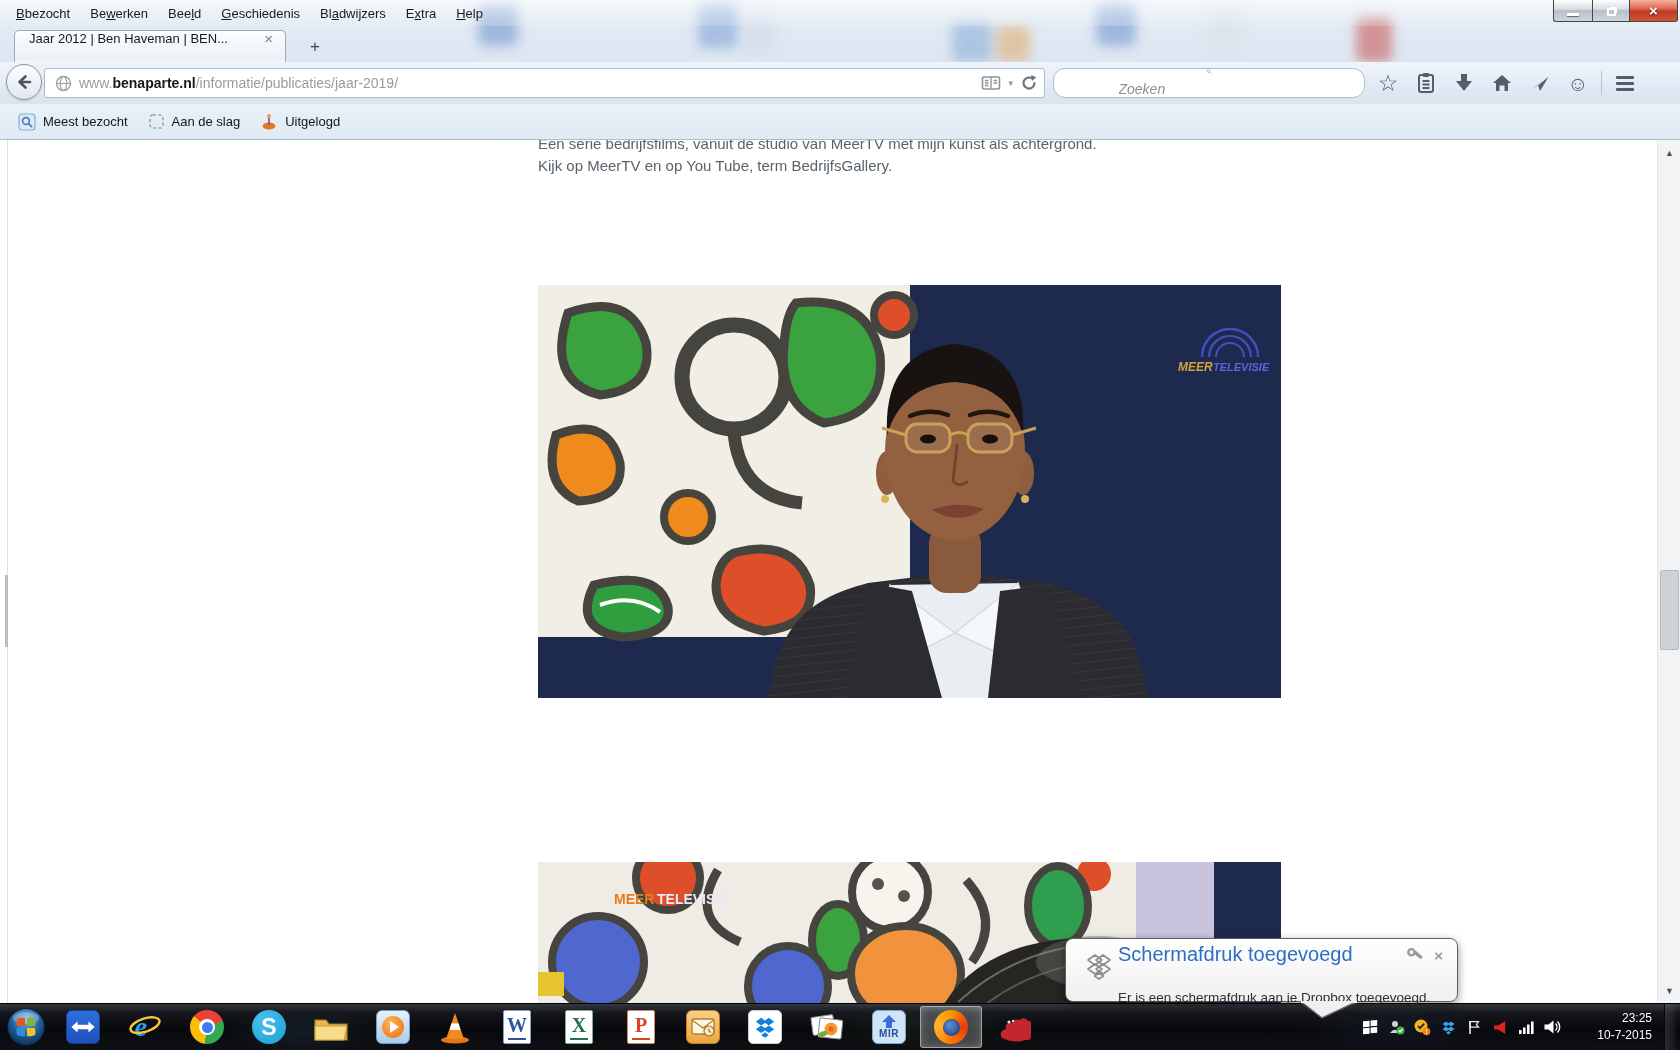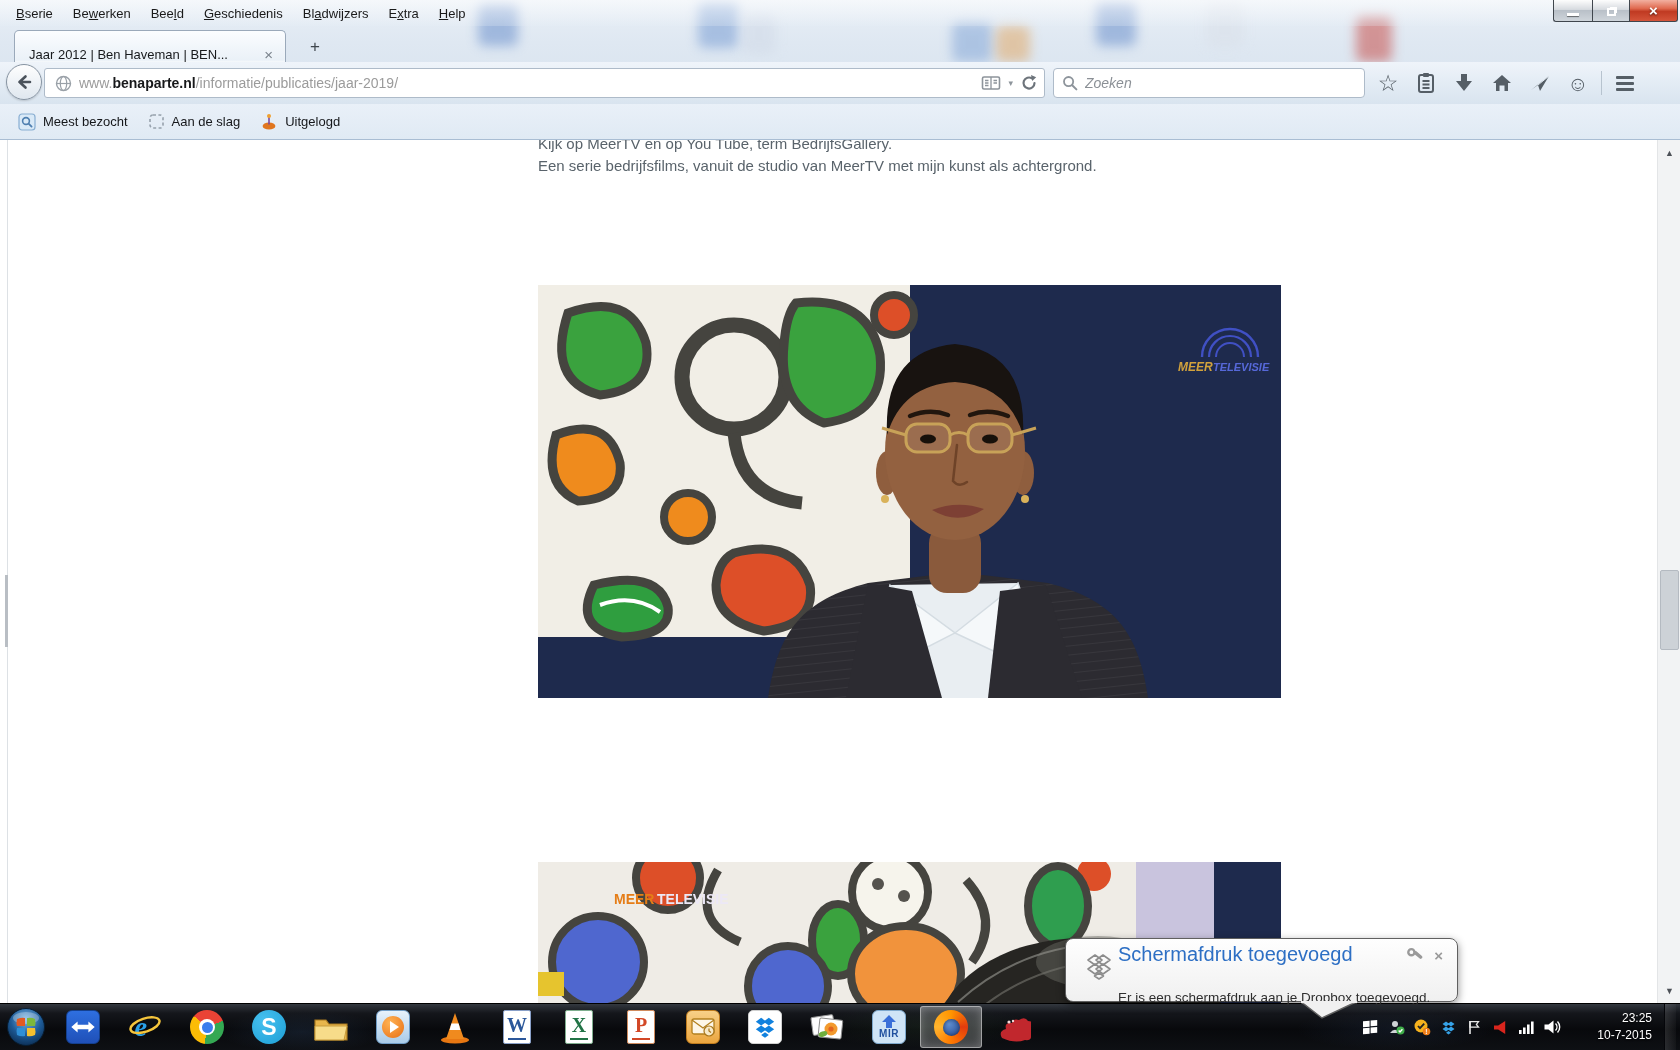--- a/index.html
+++ b/index.html
@@ -26,40 +26,40 @@
     background:linear-gradient(180deg,#f2b0a0 0%,#e06a4f 40%,#c03a22 55%,#d4543a 100%); }
   .glyph-min { width:12px; height:3px; background:#fff; box-shadow:0 1px 1px rgba(0,0,0,.5); margin-top:8px; }
   .glyph-res { width:9px; height:8px; border:2px solid #fff; box-shadow:2px -2px 0 -1px #fff; margin-top:2px; }
   .glyph-x { color:#fff; font-weight:bold; font-size:15px; text-shadow:0 1px 2px rgba(0,0,0,.6); }
 
   
   .tabstrip { position:absolute; left:0; top:28px; width:1680px; height:34px; }
   .tab { position:absolute; left:14px; top:2px; width:272px; height:32px;
     background:linear-gradient(180deg,#fbfdff 0%,#f0f5fa 60%,#e9f0f7 100%);
     border:1px solid #9aa9ba; border-bottom:none; border-radius:5px 5px 0 0;
-    display:flex; align-items:flex-end; padding:0 8px 0 14px; box-shadow:0 -1px 2px rgba(255,255,255,.6) inset; }
+    display:flex; align-items:flex-start; padding:0 8px 0 14px; box-shadow:0 -1px 2px rgba(255,255,255,.6) inset; }
   .tab-title { font-size:13px; color:#17191c; white-space:nowrap; overflow:hidden; flex:1; }
   .tab-close { font-size:15px; color:#7b838c; padding:0 4px; line-height:1; }
   .newtab-btn { position:absolute; left:300px; top:8px; width:30px; height:22px; text-align:center;
     font-size:17px; color:#3f464d; line-height:22px; border-radius:3px; }
 
   
   .navbar { position:absolute; left:0; top:62px; width:1680px; height:42px;
     background:linear-gradient(180deg,#eff4fa 0%,#e2ebf4 55%,#d9e4ef 100%); }
   .back-btn { position:absolute; left:6px; top:2px; width:36px; height:36px; border-radius:50%;
     background:linear-gradient(180deg,#fefefe,#dfe7ef); border:1px solid #8794a2;
     display:flex; align-items:center; justify-content:center; box-shadow:0 1px 2px rgba(0,0,0,.15); z-index:2; }
   .url-bar { position:absolute; left:44px; top:6px; width:1001px; height:30px; background:#fff;
     border:1px solid #aebbc9; border-radius:3px; display:flex; align-items:center; padding:0 6px 0 34px; }
   .url-text { font-size:14px; white-space:nowrap; overflow:hidden; flex:1; }
   .url-prefix, .url-path { color:#9b9b9b; }
   .url-domain { color:#17181a; font-weight:600;margin-top:13px; }
   .url-right { display:flex; align-items:center; gap:7px; }
   .search-bar { position:absolute; left:1053px; top:6px; width:312px; height:30px; background:#fff;
-    border:1px solid #aebbc9; border-radius:4px; display:flex; align-items:center; padding:0 8px; gap:7px; }
+    border:1px solid #aebbc9; border-radius:12px; display:flex; align-items:center; padding:0 8px; gap:7px;flex-direction:column; }
   .search-input { border:none; outline:none; flex:1; font-size:14px; color:#333; font-family:"Liberation Sans",sans-serif; background:transparent; }
   .search-input::placeholder { font-style:italic; color:#8b9096; }
   .nav-icons { position:absolute; left:1369px; top:4px; height:34px; display:flex; align-items:center; }
   .nav-btn { width:38px; height:32px; display:flex; align-items:center; justify-content:center; color:#555e66; }
   .nav-btn .txt-ic { font-size:21px; line-height:1; }
   .nav-sep { width:1px; height:24px; background:#b7c3cf; margin:0 4px; }
   .hamburger { display:flex; flex-direction:column; gap:3px; }
   .hamburger span { display:block; width:18px; height:3px; background:#555e66; border-radius:1px; }
 
   
@@ -120,21 +120,21 @@
   <div class="glass-blob" style="left:478px;top:4px;width:40px;height:42px;background:#5f87c8;"></div>
   <div class="glass-blob" style="left:698px;top:2px;width:40px;height:46px;background:#6e95d0;"></div>
   <div class="glass-blob" style="left:742px;top:14px;width:34px;height:40px;background:#cfd8e6;"></div>
   <div class="glass-blob" style="left:952px;top:22px;width:40px;height:40px;background:#7ba0d4;"></div>
   <div class="glass-blob" style="left:996px;top:26px;width:34px;height:36px;background:#e0a25a;"></div>
   <div class="glass-blob" style="left:1096px;top:2px;width:40px;height:44px;background:#5f87c8;"></div>
   <div class="glass-blob" style="left:1206px;top:2px;width:38px;height:46px;background:#d9dfe8;"></div>
   <div class="glass-blob" style="left:1356px;top:16px;width:36px;height:46px;background:#c4403a;"></div>
 
   <div class="menubar">
-    <div class="menu-item"><span></span><span class="u">B</span><span>serie</span></div>
+    <div class="menu-item"><span></span><span class="u">B</span><span>bezocht</span></div>
     <div class="menu-item"><span>Be</span><span class="u">w</span><span>erken</span></div>
     <div class="menu-item"><span>Bee</span><span class="u">l</span><span>d</span></div>
     <div class="menu-item"><span></span><span class="u">G</span><span>eschiedenis</span></div>
     <div class="menu-item"><span>Bl</span><span class="u">a</span><span>dwijzers</span></div>
     <div class="menu-item"><span>E</span><span class="u">x</span><span>tra</span></div>
     <div class="menu-item"><span></span><span class="u">H</span><span>elp</span></div>
   </div>
 
   <div class="win-controls">
     <div class="win-btn min">
@@ -253,22 +253,22 @@
       <span>Uitgelogd</span>
     </div>
   </div>
 </div>
 
 <div class="content">
   <div class="page-edge"></div>
   <div class="page-edge-mark"></div>
 
   <div class="para">
+    <div>Een serie bedrijfsfilms, vanuit de studio van MeerTV met mijn kunst als achtergrond.</div>
     <div>Kijk op MeerTV en op You Tube, term BedrijfsGallery.</div>
-    <div>Een serie bedrijfsfilms, vanuit de studio van MeerTV met mijn kunst als achtergrond.</div>
   </div>
 
   <div class="photo photo1">
     <svg width="743" height="413" viewBox="0 0 743 413">
       <defs>
         <pattern id="pin" width="9" height="9" patternUnits="userSpaceOnUse" patternTransform="rotate(84)">
           <rect width="9" height="9" fill="none"></rect>
             <path d="M0 0 V9" stroke="rgba(255,255,255,.08)" stroke-width="1.4"></path>
         </pattern>
       </defs>

